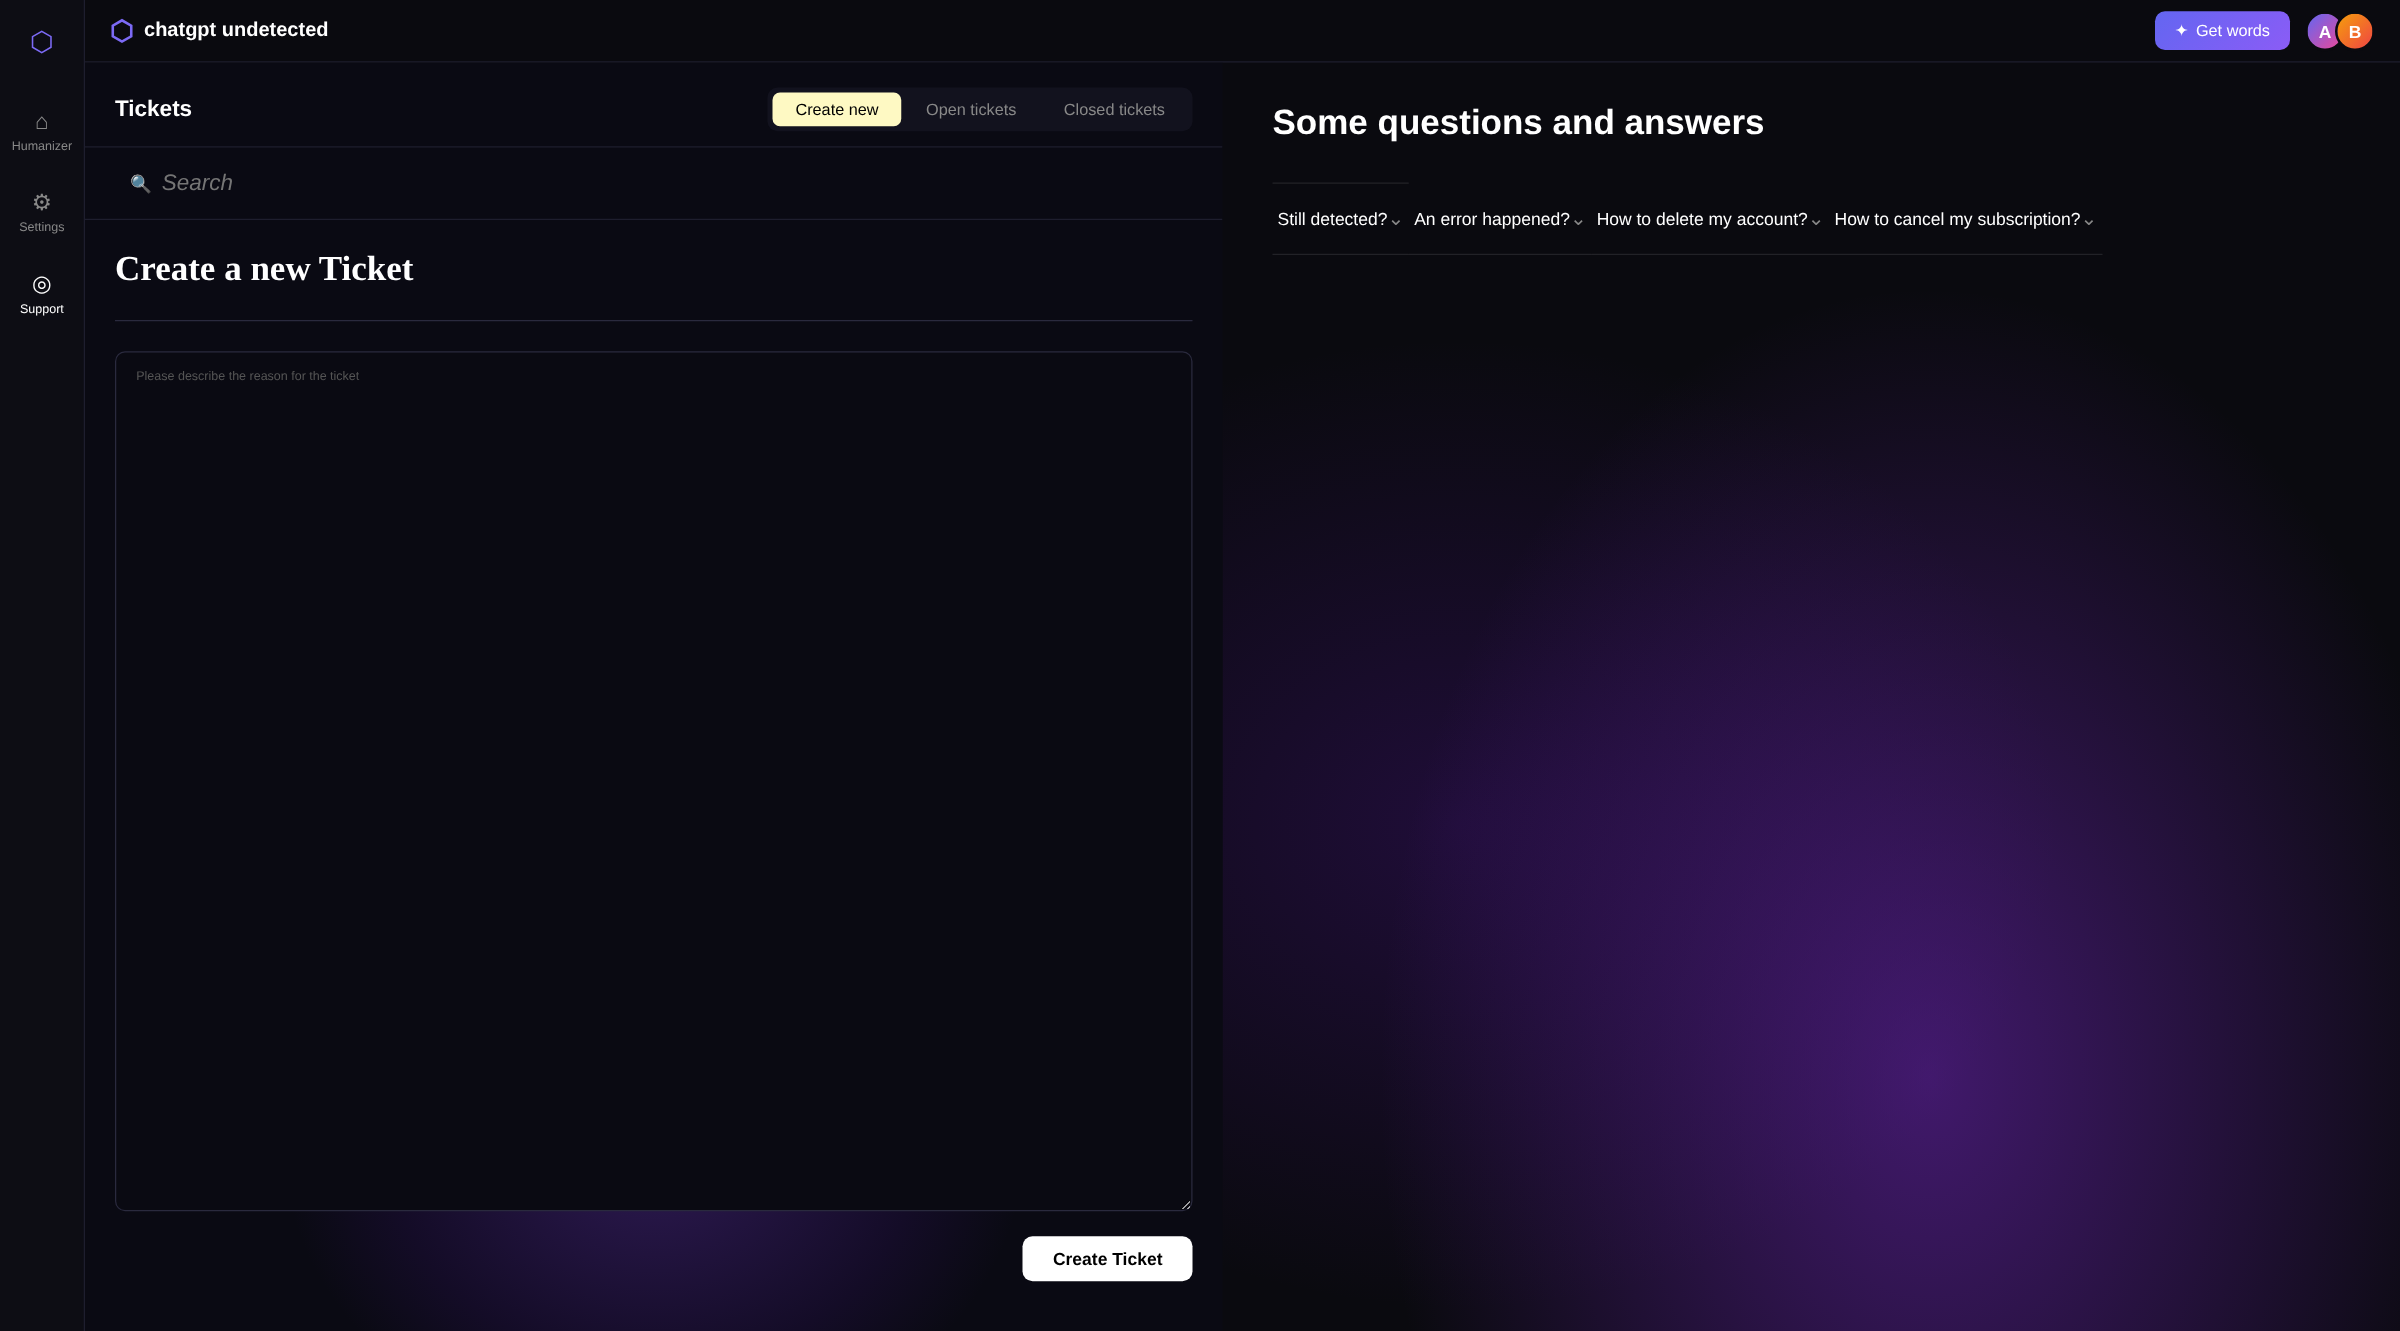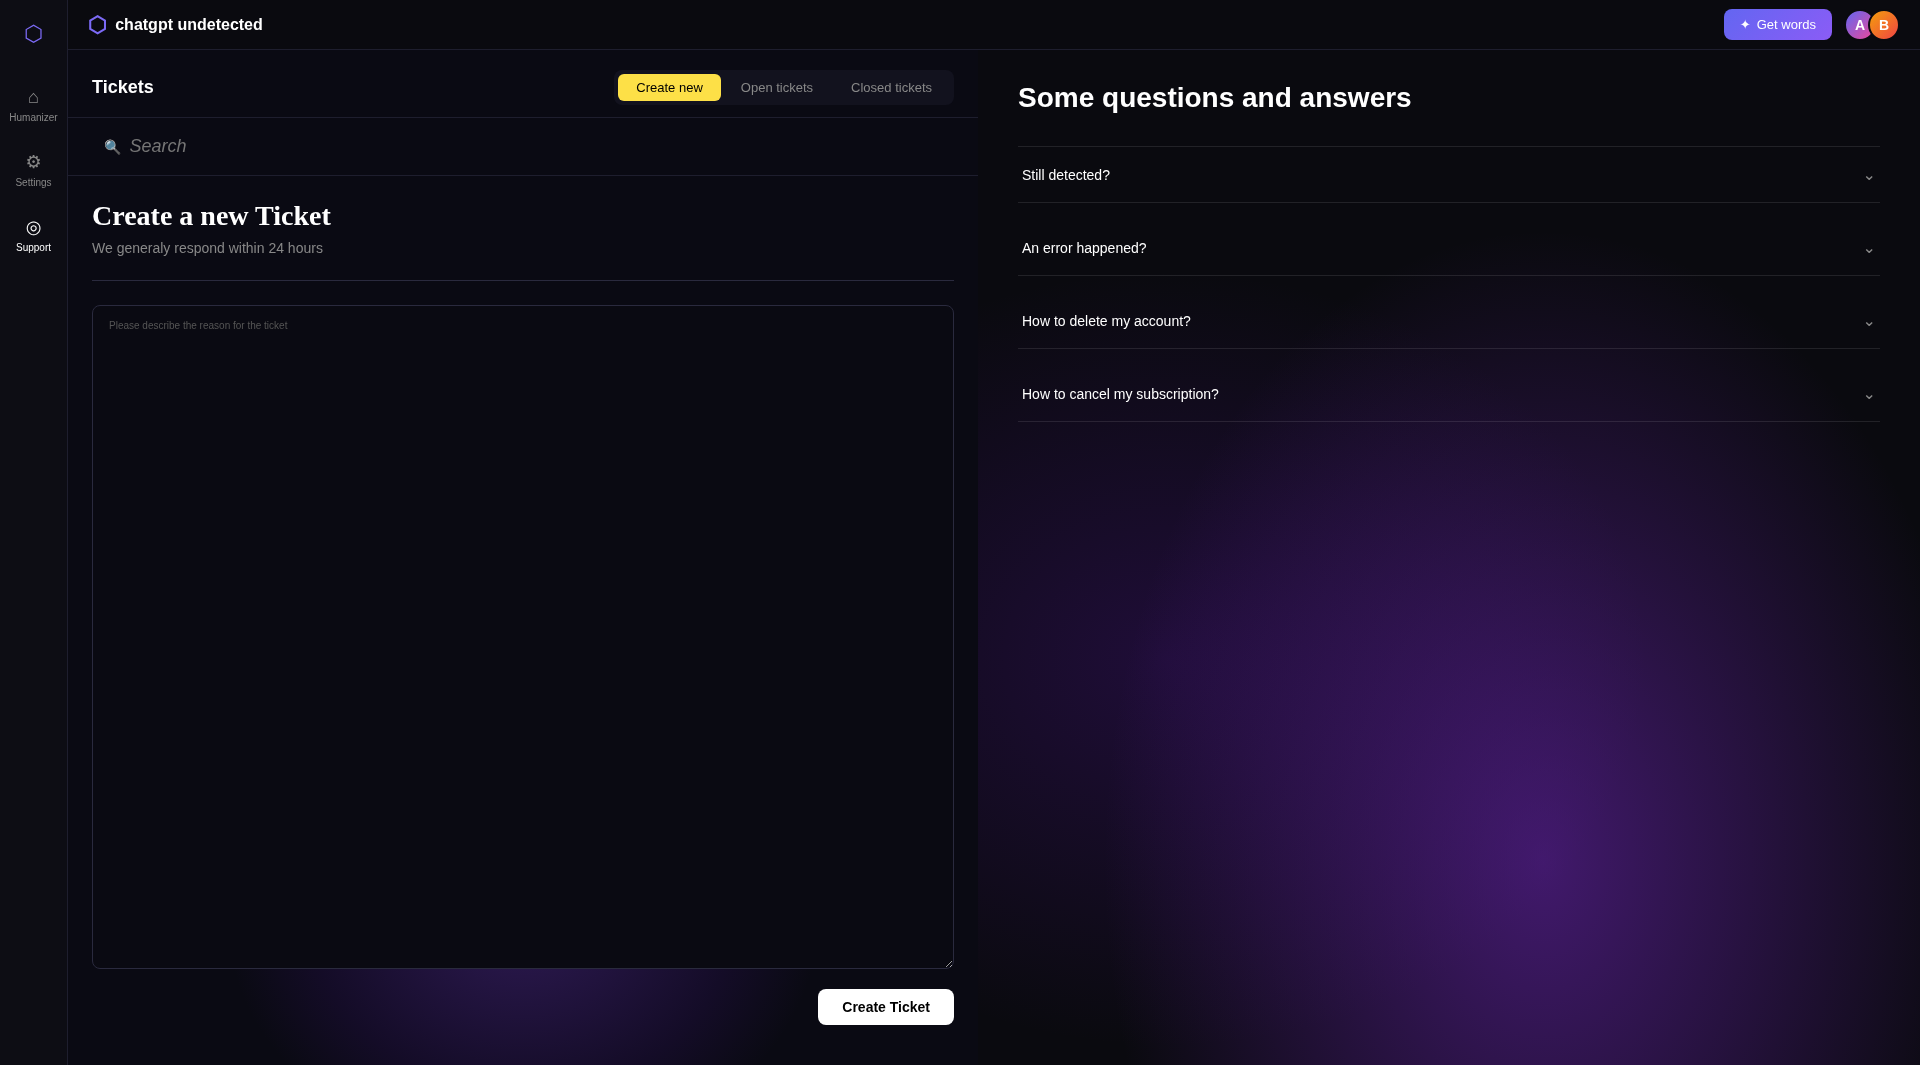--- a/index.html
+++ b/index.html
@@ -187,21 +187,21 @@
     .tab-btn {
       padding: 6px 18px;
       border-radius: 6px;
       border: none;
       font-size: 13px;
       cursor: pointer;
       font-weight: 500;
       transition: all 0.2s;
     }
     .tab-btn.active {
-      background: #fde047;
+      background: #fef9c3;
       color: #000000;
     }
     .tab-btn:not(.active) {
       background: transparent;
       color: #888;
     }
 
     
     .search-bar {
       padding: 12px 24px;
@@ -325,22 +325,22 @@
     .qa-title {
       font-size: 28px;
       font-weight: 600;
       color: #ffffff;
       margin-bottom: 32px;
       text-align: left;
     }
 
     .faq-list {
       display: flex;
-      flex-direction: column;
-      gap: 17px;
+      flex-direction: row;
+      gap: 0;
     }
     .faq-item {
       display: flex;
       align-items: center;
       justify-content: space-between;
       padding: 18px 4px;
       border-bottom: 1px solid rgba(255,255,255,0.1);
       cursor: pointer;
     }
     .faq-item:first-child {
@@ -412,21 +412,20 @@
 
         <div class="search-bar">
           <div class="search-input-wrap">
             <span class="search-icon">🔍</span>
             <input class="search-input" type="text" placeholder="Search" style="">
           </div>
         </div>
 
         <div class="form-area">
           <h1 class="form-title">Create a new Ticket</h1>
-          <p class="form-subtitle">We generaly respond within 24 hours</p>
           <div class="divider"></div>
 
 
           <textarea class="ticket-textarea" placeholder="Please describe the reason for the ticket" style=""></textarea>
 
           <div class="form-footer">
             <button class="create-ticket-btn">Create Ticket</button>
           </div>
         </div>
 

